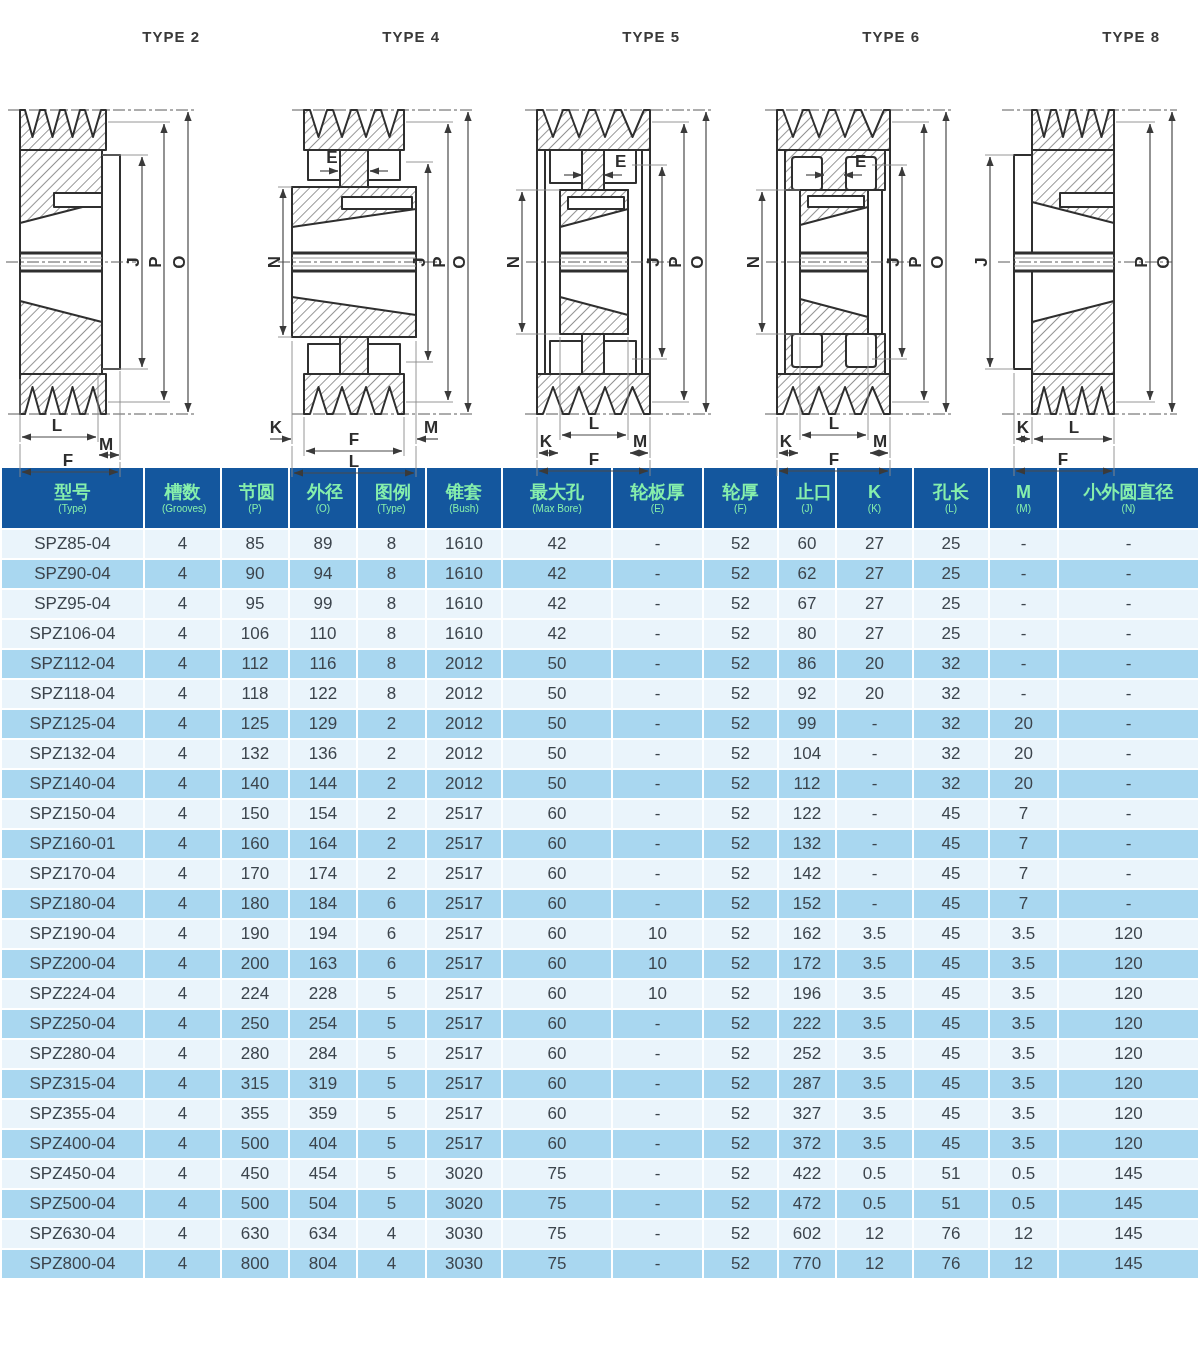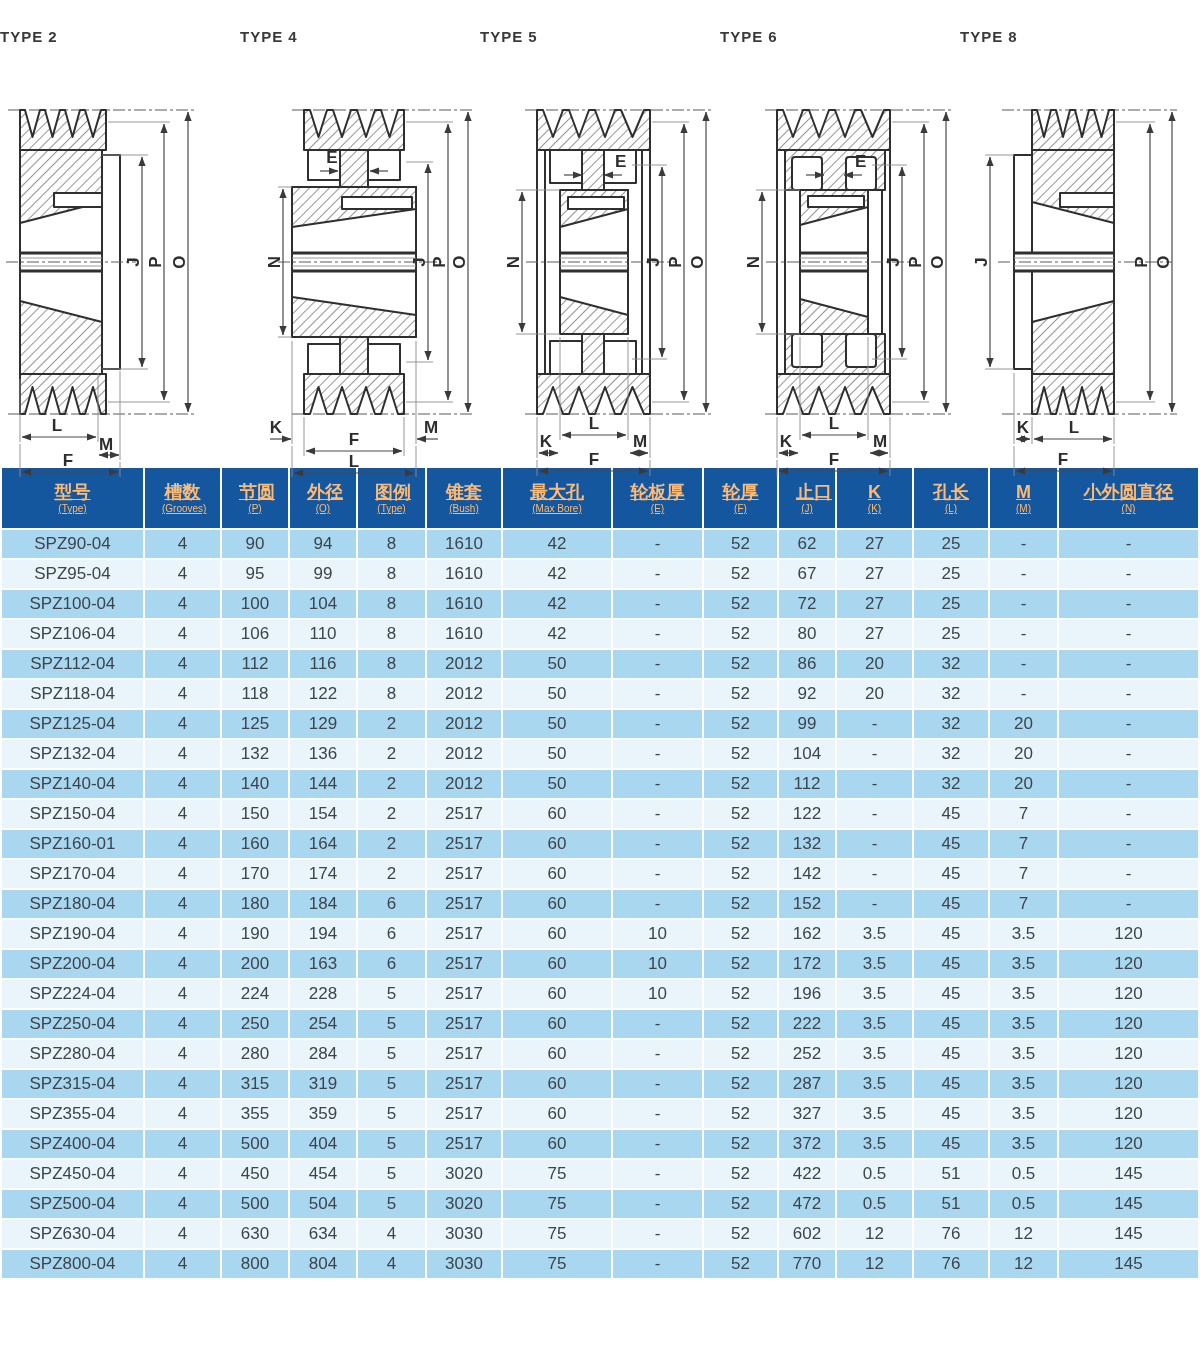--- a/index.html
+++ b/index.html
@@ -17,21 +17,21 @@
     height: 466px;
     background: #fff;
     padding-top: 10px;
   }
   .diagram-strip figure {
     width: 240px;
     height: 456px;
     position: relative;
   }
   .dtitle {
-    text-align: left;
+    text-align: right;
     font-size: 15px;
     font-weight: bold;
     color: #3a3a3a;
     letter-spacing: 1px;
     padding: 18px 40px 2px 0;
   }
   .dwg { display: block; margin: 0 auto; }
   .outline { fill: #ffffff; stroke: #2f2f2f; stroke-width: 2; stroke-linejoin: round; }
   .hatched { fill: url(#hatch); stroke: #2f2f2f; stroke-width: 2; stroke-linejoin: round; }
   .dim { stroke: #4a4a4a; stroke-width: 1.2; marker-start: url(#arr); marker-end: url(#arr); }
@@ -54,25 +54,24 @@
   }
   table.spec th, table.spec td {
     border: 2px solid #ffffff;
     text-align: center;
     vertical-align: middle;
     overflow: hidden;
     white-space: nowrap;
   }
   table.spec thead th {
     background: #14579e;
-    color: #fdba74;
+    color: #86efac;
     height: 62px;
     padding: 4px 17px;
     font-weight: normal;
-    text-decoration: underline;
   }
   thead .zh { font-size: 18px; font-weight: bold; line-height: 1.25; }
   thead .en { font-size: 10px; line-height: 1.2; }
   table.spec td {
     height: 30px;
     font-size: 17px;
     color: #3c444c;
     padding: 0 1px;
   }
   tr.odd td  { background: #a9d7f0; }
@@ -461,20 +460,36 @@
           <div class="en">(M)</div>
         </th>
       <th>
           <div class="zh">小外圆直径</div>
           <div class="en">(N)</div>
         </th>
     </tr>
   </thead>
   <tbody>
 
+  <tr class="even">
+    <td class="model">SPZ85-04</td>
+    <td>4</td>
+    <td>85</td>
+    <td>89</td>
+    <td>8</td>
+    <td>1610</td>
+    <td>42</td>
+    <td>-</td>
+    <td>52</td>
+    <td>60</td>
+    <td>27</td>
+    <td>25</td>
+    <td>-</td>
+    <td>-</td>
+  </tr>
 
   <tr class="odd">
     <td class="model">SPZ90-04</td>
     <td>4</td>
     <td>90</td>
     <td>94</td>
     <td>8</td>
     <td>1610</td>
     <td>42</td>
     <td>-</td>
@@ -496,36 +511,20 @@
     <td>42</td>
     <td>-</td>
     <td>52</td>
     <td>67</td>
     <td>27</td>
     <td>25</td>
     <td>-</td>
     <td>-</td>
   </tr>
 
-  <tr class="odd">
-    <td class="model">SPZ100-04</td>
-    <td>4</td>
-    <td>100</td>
-    <td>104</td>
-    <td>8</td>
-    <td>1610</td>
-    <td>42</td>
-    <td>-</td>
-    <td>52</td>
-    <td>72</td>
-    <td>27</td>
-    <td>25</td>
-    <td>-</td>
-    <td>-</td>
-  </tr>
 
   <tr class="even">
     <td class="model">SPZ106-04</td>
     <td>4</td>
     <td>106</td>
     <td>110</td>
     <td>8</td>
     <td>1610</td>
     <td>42</td>
     <td>-</td>

